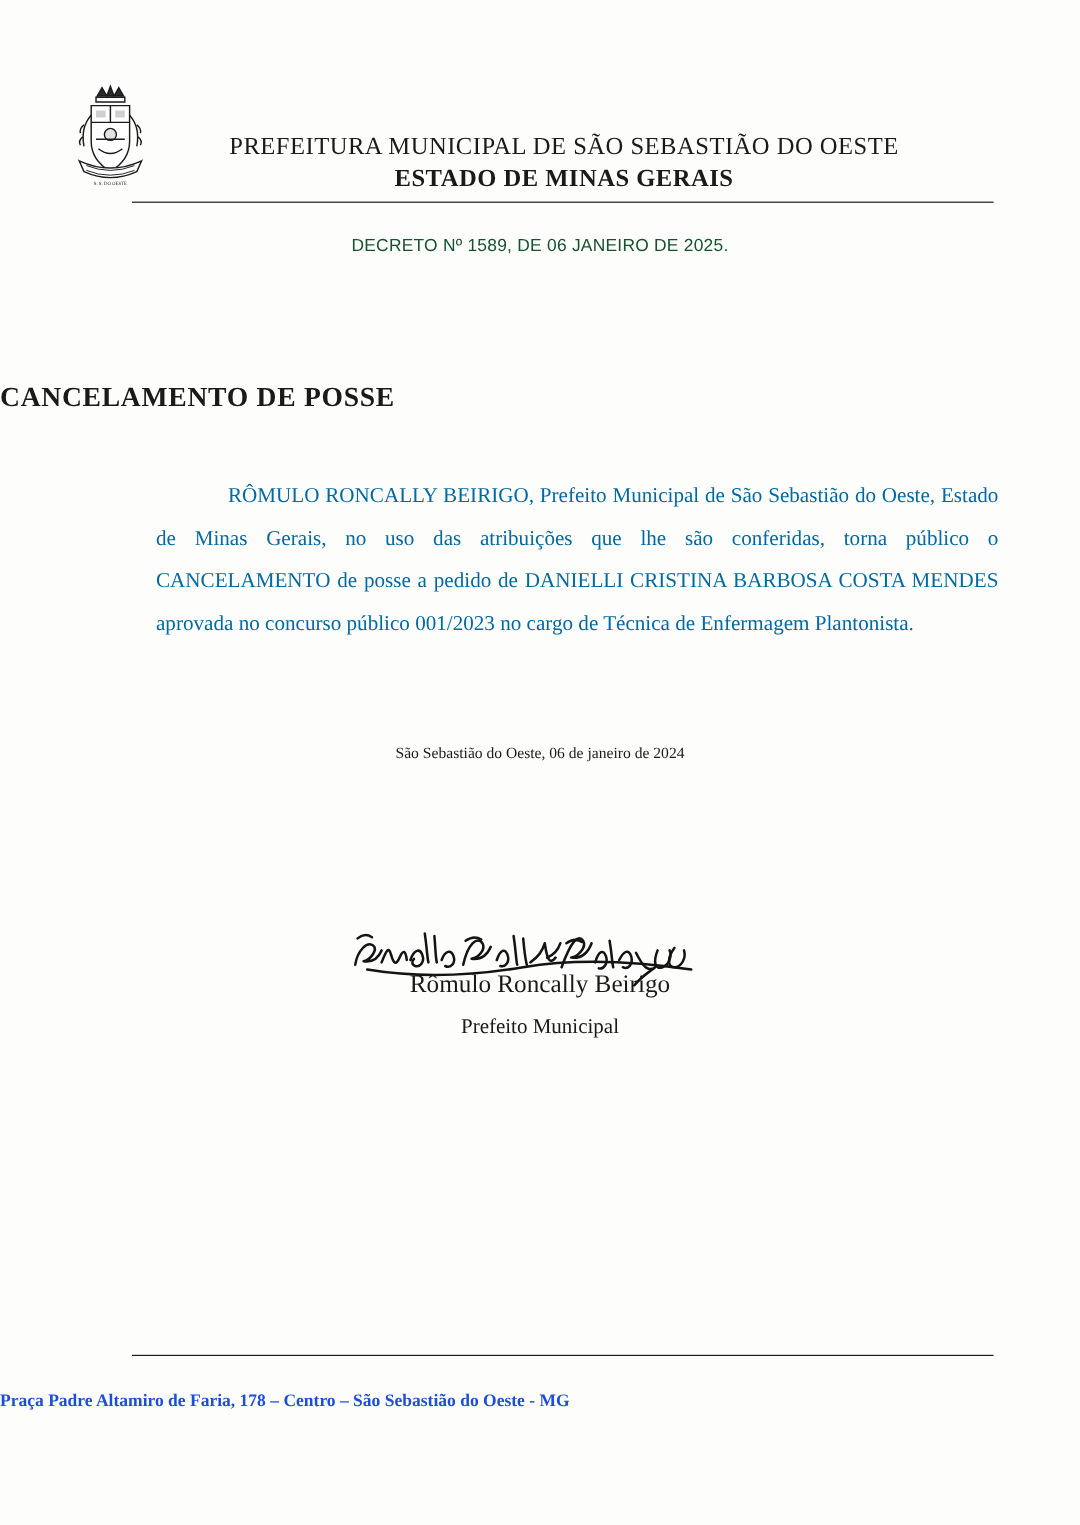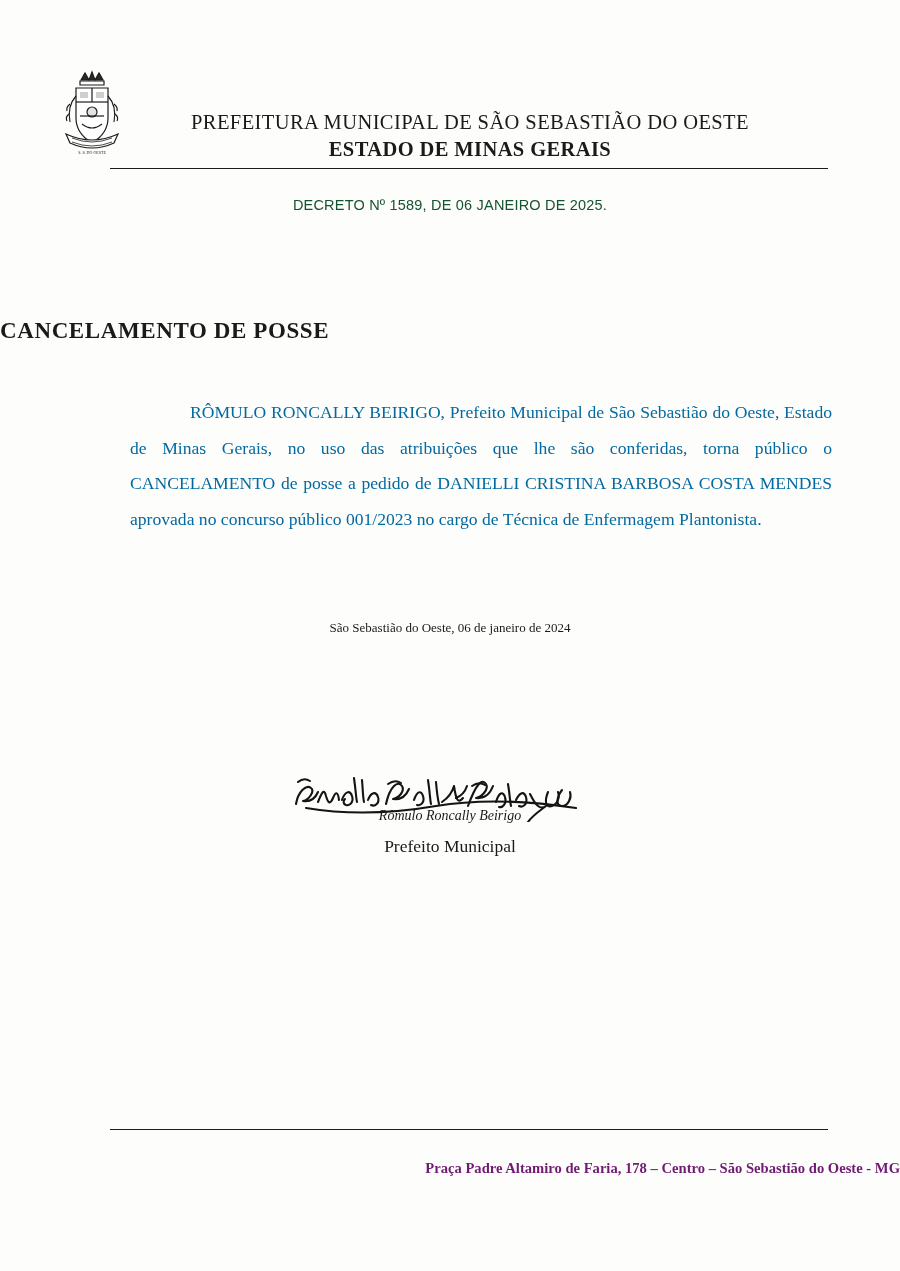--- a/index.html
+++ b/index.html
@@ -125,49 +125,48 @@
     height: 52px;
     margin: 0 auto;
     width: 320px;
   }
   .signature-mark svg {
     position: absolute;
     left: 0;
     top: 0;
   }
   .sign-name {
-    font-size: 14px;
+    font-size: 21px;
     margin-top: -14px;
     position: relative;
     z-index: 1;
-    font-style: italic;
   }
   .sign-role {
     font-size: 17.5px;
     margin-top: 12px;
   }
 
   
   .footer-rule {
     position: absolute;
     bottom: 141px;
     left: 110px;
     right: 72px;
     border-top: 1.4px solid #1b1b1b;
   }
   .footer {
     position: absolute;
     bottom: 92px;
     left: 0;
     right: 0;
-    text-align: right;
+    text-align: left;
     font-size: 14.6px;
     font-weight: bold;
     line-height: 1.45;
-    color: #701a75;
+    color: #1d4ed8;
   }
 </style>
 </head>
 <body>
 
 <div class="page">
 
   <div class="header">
     <div class="crest">
       <svg width="72" height="96" viewBox="0 0 72 96" xmlns="http://www.w3.org/2000/svg">

